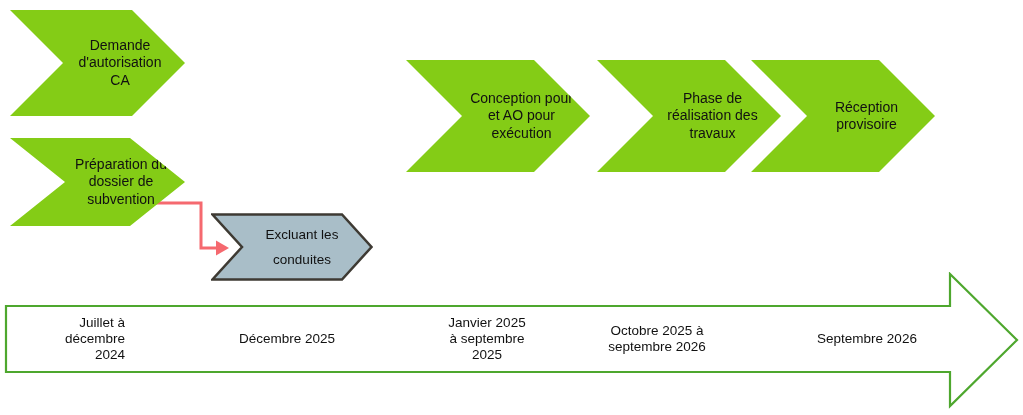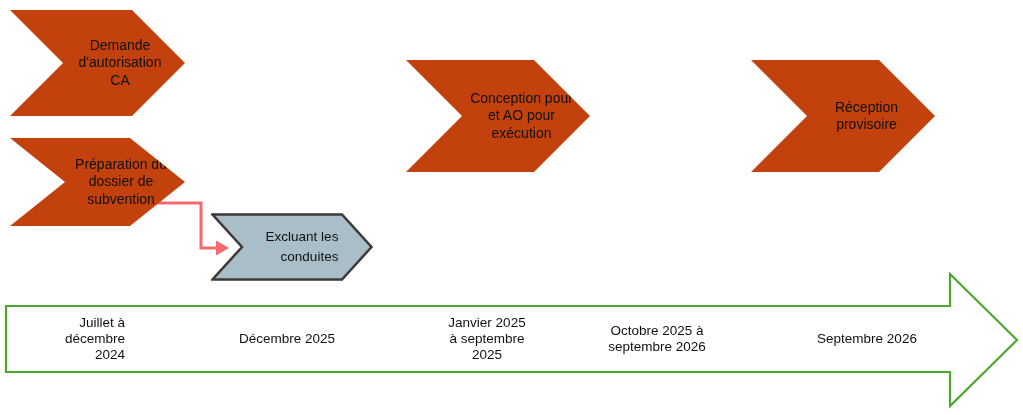--- a/index.html
+++ b/index.html
@@ -14,21 +14,21 @@
     height: 415px;
     background: #ffffff;
     overflow: hidden;
     color: #1a1a1a;
   }
   svg { display: block; }
 
   
   .chev {
     position: absolute;
-    background: #c2410c;
+    background: #84cc16;
     display: flex;
     align-items: center;
     justify-content: center;
     box-sizing: border-box;
     text-align: center;
     font-size: 14px;
     line-height: 17.5px;
     color: #111111;
     white-space: pre-line;
   }
@@ -58,23 +58,23 @@
     left: 211px; top: 213px; width: 162px; height: 68px;
   }
   .exclusion .label {
     position: absolute;
     left: 0; top: 0; right: 0; bottom: 0;
     display: flex;
     align-items: center;
     justify-content: center;
     box-sizing: border-box;
     padding-left: 36px; padding-right: 16px;
-    text-align: right;
+    text-align: center;
     font-size: 13.5px;
-    line-height: 20px;
+    line-height: 25px;
     color: #111111;
     white-space: pre-line;
   }
 
   
   .connector {
     position: absolute;
     left: 146px; top: 197px;
   }
 
@@ -120,20 +120,25 @@
   <div class="chev chev-2">
     <span>Préparation du
 dossier de
 subvention</span>
   </div>
   <div class="chev chev-mid chev-4">
     <span>Conception pour
 et AO pour
 exécution</span>
   </div>
+  <div class="chev chev-mid chev-5">
+    <span>Phase de
+réalisation des
+travaux</span>
+  </div>
   <div class="chev chev-mid chev-6">
     <span>Réception
 provisoire</span>
   </div>
 
   <div class="exclusion">
     <svg width="162" height="68" viewBox="0 0 162 68">
       <polygon points="1.5,1.5 131,1.5 160.5,34 131,66.5 1.5,66.5 31,34" fill="#A9BEC8" stroke="#3E3A33" stroke-width="2.5" stroke-linejoin="miter"></polygon>
     </svg>
     <div class="label">Excluant les

